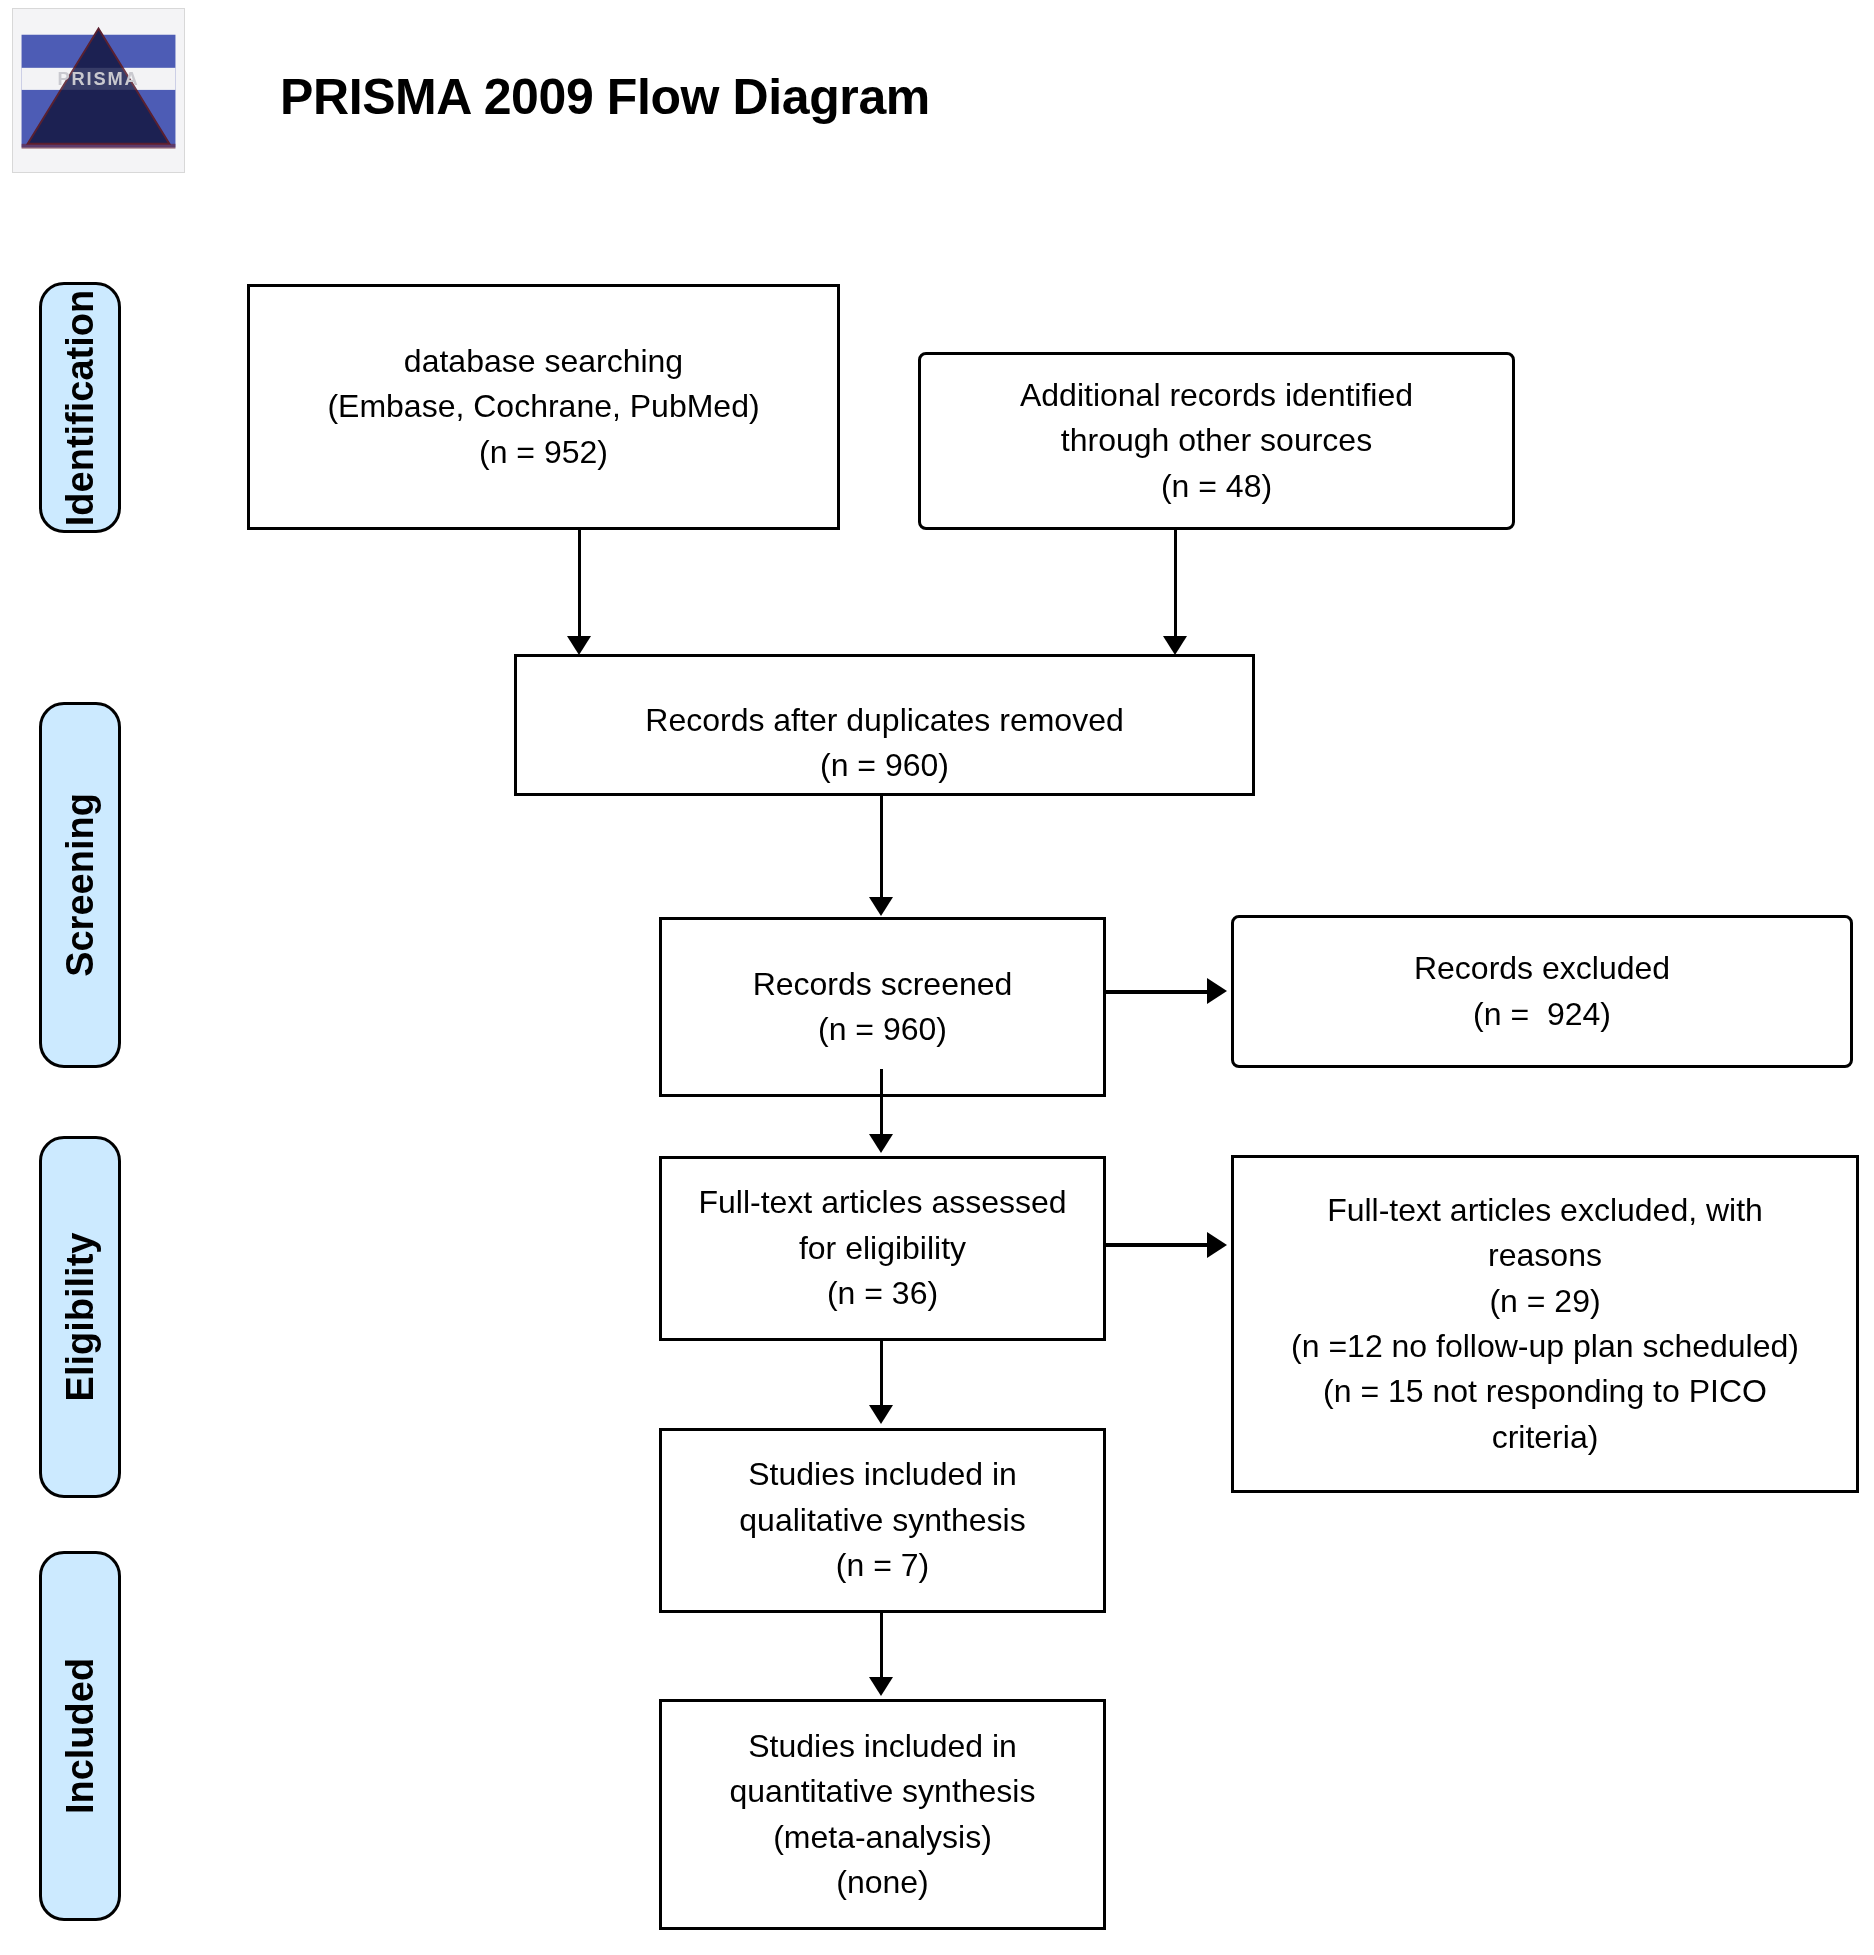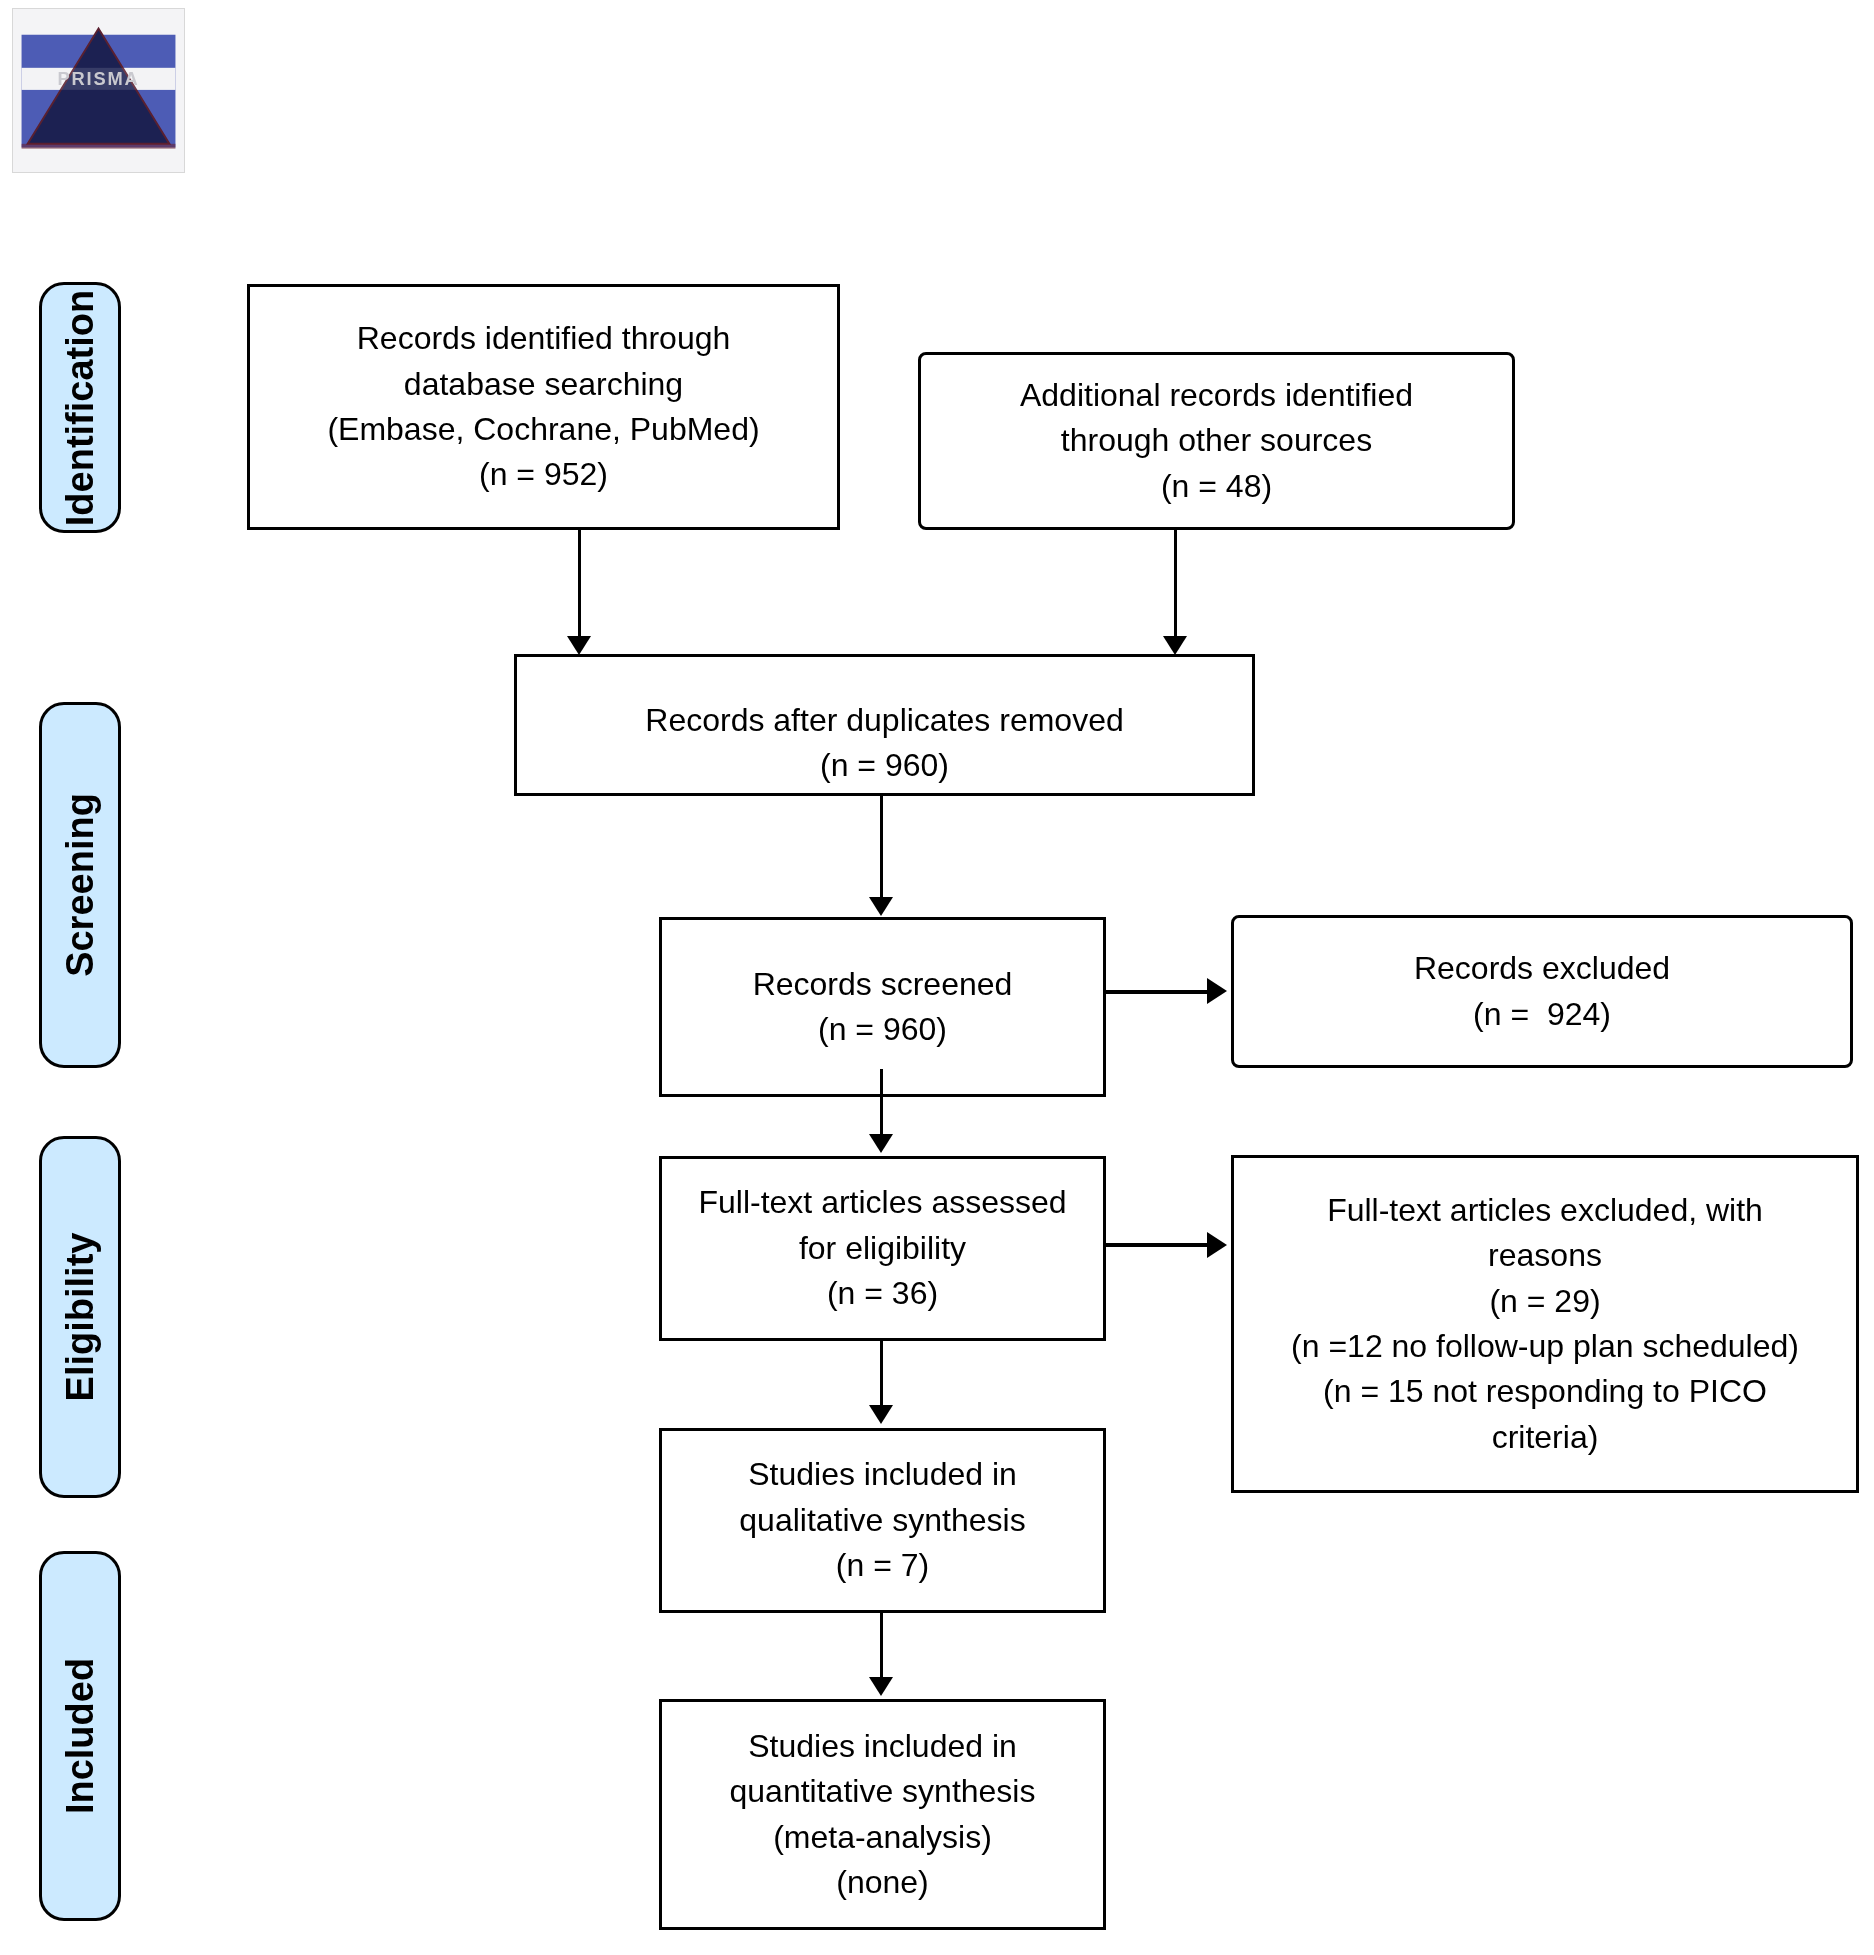--- a/index.html
+++ b/index.html
@@ -131,40 +131,40 @@
         <rect x="0" y="0" width="140" height="133" fill="#f4f4f6"></rect>
         <rect x="7" y="21" width="126" height="92" fill="#4d5cb5"></rect>
         <rect x="7" y="48" width="126" height="18" fill="#f2f2f4"></rect>
         <polygon points="70,16 128,110 12,110" fill="#1c2152" stroke="#5a2030" stroke-width="1.6"></polygon>
         <rect x="7" y="48" width="126" height="18" fill="#ffffff" fill-opacity="0.12"></rect>
         <text x="70" y="62" font-family="'Liberation Sans', sans-serif" font-size="15" font-weight="bold" fill="#c9c9cf" text-anchor="middle" letter-spacing="1.5">PRISMA</text>
         <rect x="7" y="110" width="126" height="4" fill="#6a1f2e" fill-opacity="0.55"></rect>
       </svg>
     </div>
 
+    <div id="diagram-title">PRISMA 2009 Flow Diagram</div>
   </div>
 
   <div class="stage-label" style="top:282px; height:251px;">
     <span class="stage-text">Identification</span>
   </div>
 
   <div class="stage-label" style="top:702px; height:366px;">
     <span class="stage-text">Screening</span>
   </div>
 
   <div class="stage-label" style="top:1136px; height:362px;">
     <span class="stage-text">Eligibility</span>
   </div>
 
   <div class="stage-label" style="top:1551px; height:370px;">
     <span class="stage-text">Included</span>
   </div>
 
   <div class="flow-box" style="left:247px; top:284px; width:593px; height:246px;">
-    <div class="line">Records identified through</div>
     <div class="line">database searching</div>
     <div class="line">(Embase, Cochrane, PubMed)</div>
     <div class="line">(n = 952)</div>
   </div>
 
   <div class="flow-box" style="left:918px; top:352px; width:597px; height:178px;border-radius:8px;">
     <div class="line">Additional records identified</div>
     <div class="line">through other sources</div>
     <div class="line">(n = 48)</div>
   </div>

